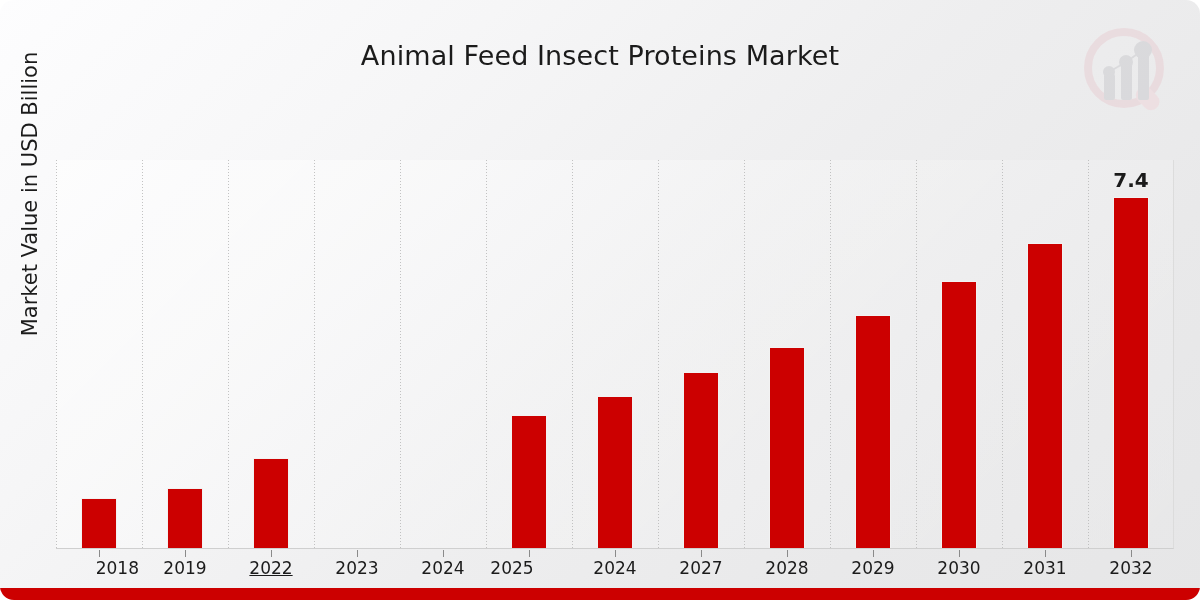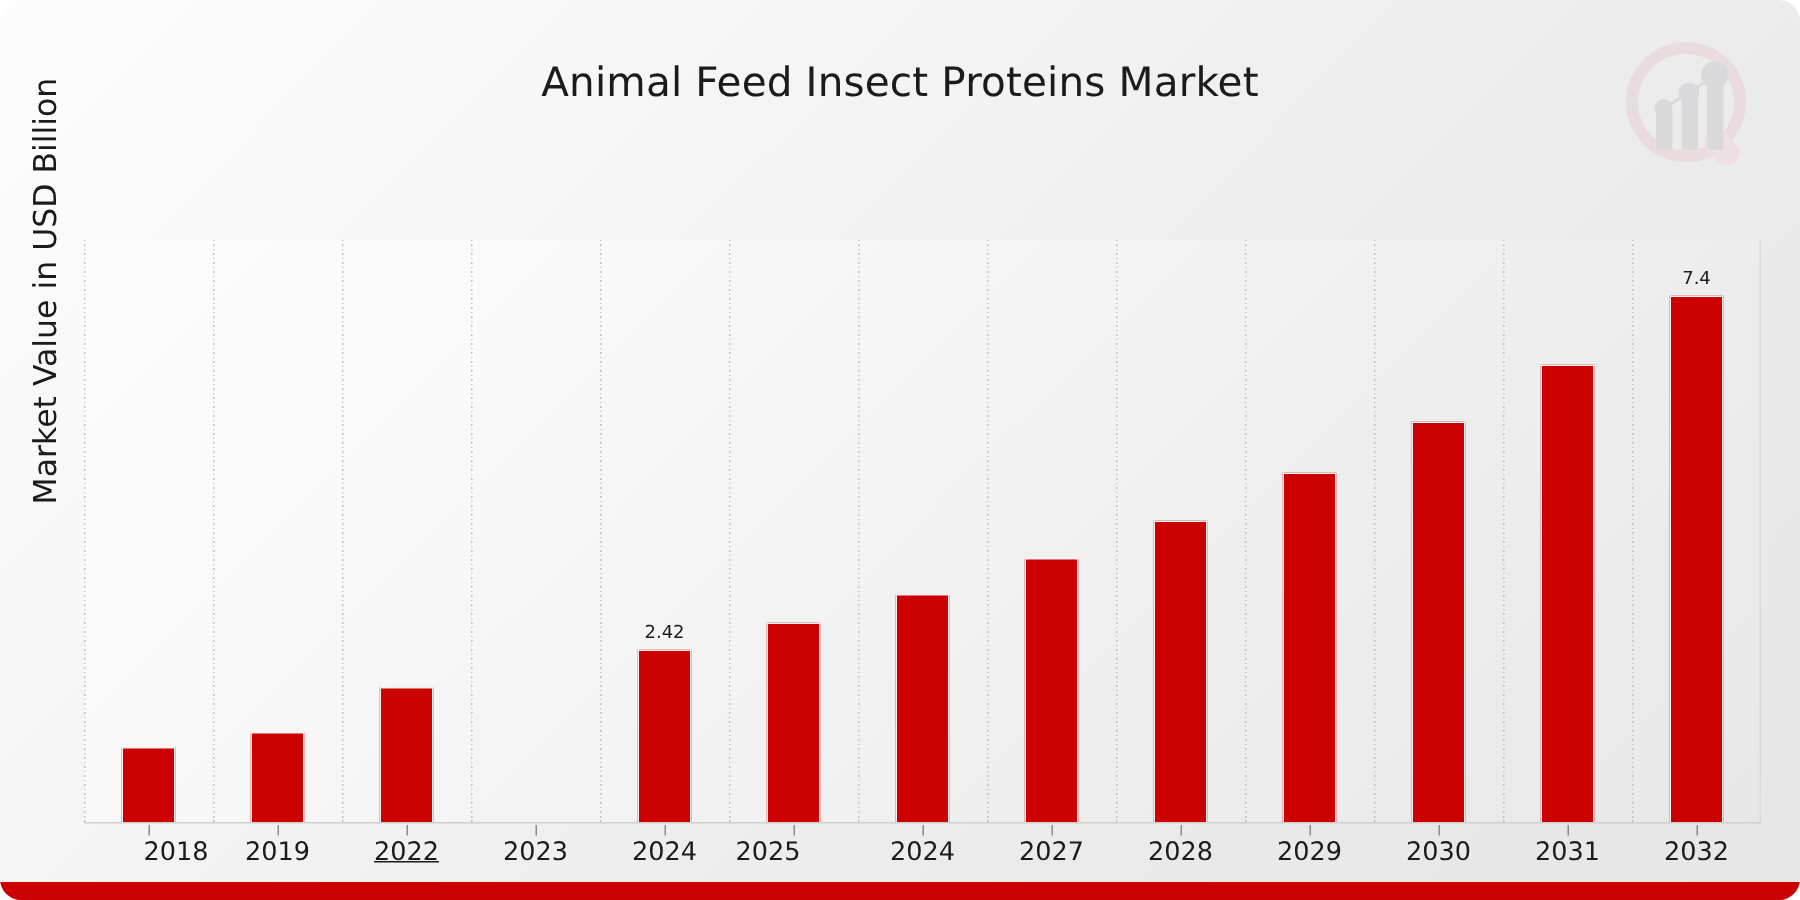--- a/index.html
+++ b/index.html
@@ -113,23 +113,24 @@
     width: 36px;
     background: #CC0000;
     border: 1px solid #f2f2f2;
     border-bottom: none;
   }
 
   .bar-label {
     position: absolute;
     left: 50%;
     transform: translateX(-50%);
-    font-size: 12px;
-    color: #1b1b1b;
-    white-space: nowrap;
+    font-size: 20px;
+    color: #1b1b1b;
+    white-space: nowrap;
+    font-weight: bold;
   }
 
   
   .tick-mark {
     position: absolute;
     top: 550px;
     width: 1px;
     height: 7px;
     background: #8a8a8a;
   }
@@ -194,24 +195,20 @@
       <div class="gridline" style="left: 946px;"></div>
       <div class="gridline" style="left: 1032px;"></div>
       <div class="bar-cell" style="left: 0px; width: 86px;">
         <div class="bar" title="2018: 1.05" style="height: 49.811px; background: rgb(204, 0, 0);"></div>
       </div>
       <div class="bar-cell" style="left: 86px; width: 86px;">
         <div class="bar" title="2019: 1.26" style="height: 59.7732px; background: rgb(204, 0, 0);"></div>
       </div>
       <div class="bar-cell" style="left: 172px; width: 86px;">
         <div class="bar" title="2022: 1.89" style="height: 89.6598px; background: rgb(204, 0, 0);"></div>
-      </div>
-      <div class="bar-cell" style="left: 344px; width: 86px;">
-        <div class="bar" title="2024: 2.42" style="height: 114.802px; background: rgb(204, 0, 0);"></div>
-        <div class="bar-label" style="bottom: 119.802px;">2.42</div>
       </div>
       <div class="bar-cell" style="left: 430px; width: 86px;">
         <div class="bar" title="2025: 2.81" style="height: 133.304px; background: rgb(204, 0, 0);"></div>
       </div>
       <div class="bar-cell" style="left: 516px; width: 86px;">
         <div class="bar" title="2026: 3.21" style="height: 152.279px; background: rgb(204, 0, 0);"></div>
       </div>
       <div class="bar-cell" style="left: 602px; width: 86px;">
         <div class="bar" title="2027: 3.71" style="height: 175.999px; background: rgb(204, 0, 0);"></div>
       </div>

